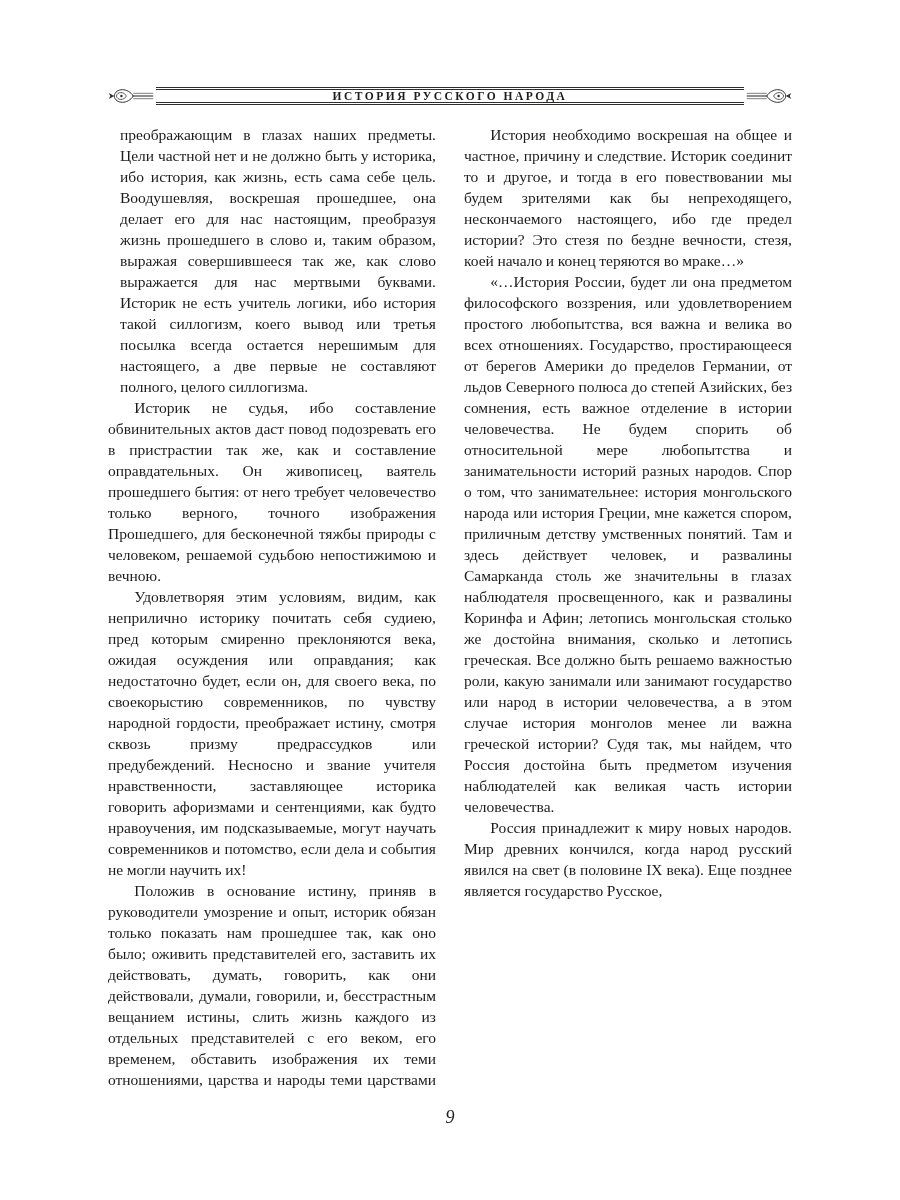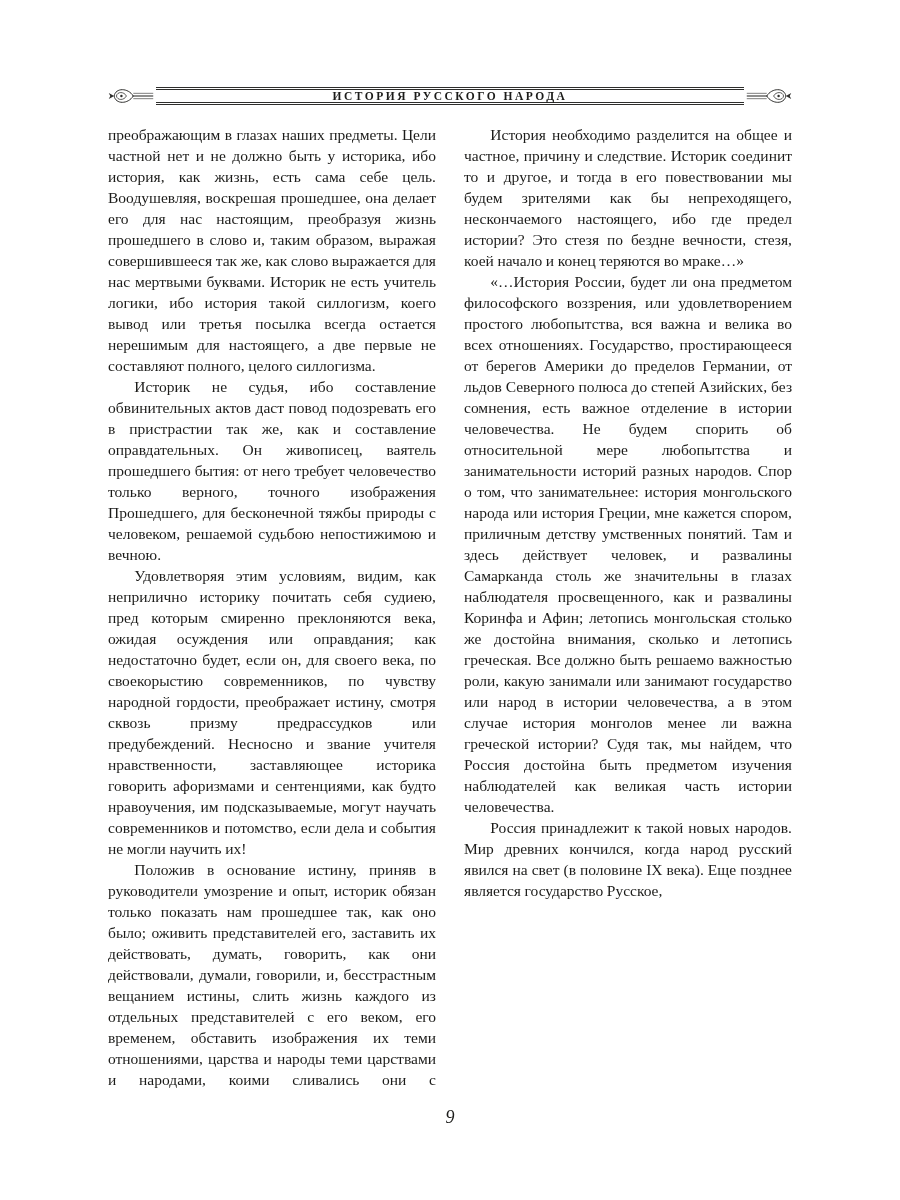--- a/index.html
+++ b/index.html
@@ -61,21 +61,21 @@
     line-height: 21px;
     text-align: justify;
     hyphens: auto;
     -webkit-hyphens: auto;
     word-spacing: -0.3px;
   }
   .col p {
     margin: 0;
     text-indent: 1.7em;
   }
-  .col p.no-indent { text-indent: 0; }
+  .col p.no-indent { text-indent: 0; margin-left: 12px; }
   .page-footer {
     position: absolute;
     left: 0;
     right: 0;
     bottom: 72px;
     text-align: center;
   }
   .page-number {
     font-style: italic;
     font-size: 18px;
@@ -115,23 +115,23 @@
 
   <main class="columns">
     <section class="col" lang="ru">
       <p class="no-indent">преображающим в глазах наших предметы. Цели частной нет и не должно быть у историка, ибо история, как жизнь, есть сама себе цель. Воодушевляя, воскрешая прошедшее, она делает его для нас настоящим, преобразуя жизнь прошедшего в слово и, таким образом, выражая совершившееся так же, как слово выражается для нас мертвыми буквами. Историк не есть учитель логики, ибо история такой силлогизм, коего вывод или третья посылка всегда остается нерешимым для настоящего, а две первые не составляют полного, целого силлогизма.</p>
       <p>Историк не судья, ибо составление обвинительных актов даст повод подозревать его в пристрастии так же, как и составление оправдательных. Он живописец, ваятель прошедшего бытия: от него требует человечество только верного, точного изображения Прошедшего, для бесконечной тяжбы природы с человеком, решаемой судьбою непостижимою и вечною.</p>
       <p>Удовлетворяя этим условиям, видим, как неприлично историку почитать себя судиею, пред которым смиренно преклоняются века, ожидая осуждения или оправдания; как недостаточно будет, если он, для своего века, по своекорыстию современников, по чувству народной гордости, преображает истину, смотря сквозь призму предрассудков или предубеждений. Несносно и звание учителя нравственности, заставляющее историка говорить афоризмами и сентенциями, как будто нравоучения, им подсказываемые, могут научать современников и потомство, если дела и события не могли научить их!</p>
       <p>Положив в основание истину, приняв в руководители умозрение и опыт, историк обязан только показать нам прошедшее так, как оно было; оживить представителей его, заставить их действовать, думать, говорить, как они действовали, думали, говорили, и, бесстрастным вещанием истины, слить жизнь каждого из отдельных представителей с его веком, его временем, обставить изображения их теми отношениями, царства и народы теми царствами и народами, коими сливались они с человечеством в действительной своей жизни.</p>
     </section>
 
     <section class="col" lang="ru">
-      <p>История необходимо разделится на общее и частное, причину и следствие. Историк соединит то и другое, и тогда в его повествовании мы будем зрителями как бы непреходящего, нескончаемого настоящего, ибо где предел истории? Это стезя по бездне вечности, стезя, коей начало и конец теряются во мраке…»</p>
+      <p>История необходимо воскрешая на общее и частное, причину и следствие. Историк соединит то и другое, и тогда в его повествовании мы будем зрителями как бы непреходящего, нескончаемого настоящего, ибо где предел истории? Это стезя по бездне вечности, стезя, коей начало и конец теряются во мраке…»</p>
       <p>«…История России, будет ли она предметом философского воззрения, или удовлетворением простого любопытства, вся важна и велика во всех отношениях. Государство, простирающееся от берегов Америки до пределов Германии, от льдов Северного полюса до степей Азийских, без сомнения, есть важное отделение в истории человечества. Не будем спорить об относительной мере любопытства и занимательности историй разных народов. Спор о том, что занимательнее: история монгольского народа или история Греции, мне кажется спором, приличным детству умственных понятий. Там и здесь действует человек, и развалины Самарканда столь же значительны в глазах наблюдателя просвещенного, как и развалины Коринфа и Афин; летопись монгольская столько же достойна внимания, сколько и летопись греческая. Все должно быть решаемо важностью роли, какую занимали или занимают государство или народ в истории человечества, а в этом случае история монголов менее ли важна греческой истории? Судя так, мы найдем, что Россия достойна быть предметом изучения наблюдателей как великая часть истории человечества.</p>
-      <p>Россия принадлежит к такой новых народов. Мир древних кончился, когда народ русский явился на свет (в половине IX века). Еще позднее является государство Русское,</p>
+      <p>Россия принадлежит к миру новых народов. Мир древних кончился, когда народ русский явился на свет (в половине IX века). Еще позднее является государство Русское,</p>
     </section>
   </main>
 
   <footer class="page-footer">
     <span class="page-number">9</span>
   </footer>
 
 </div>
 
 </body></html>

